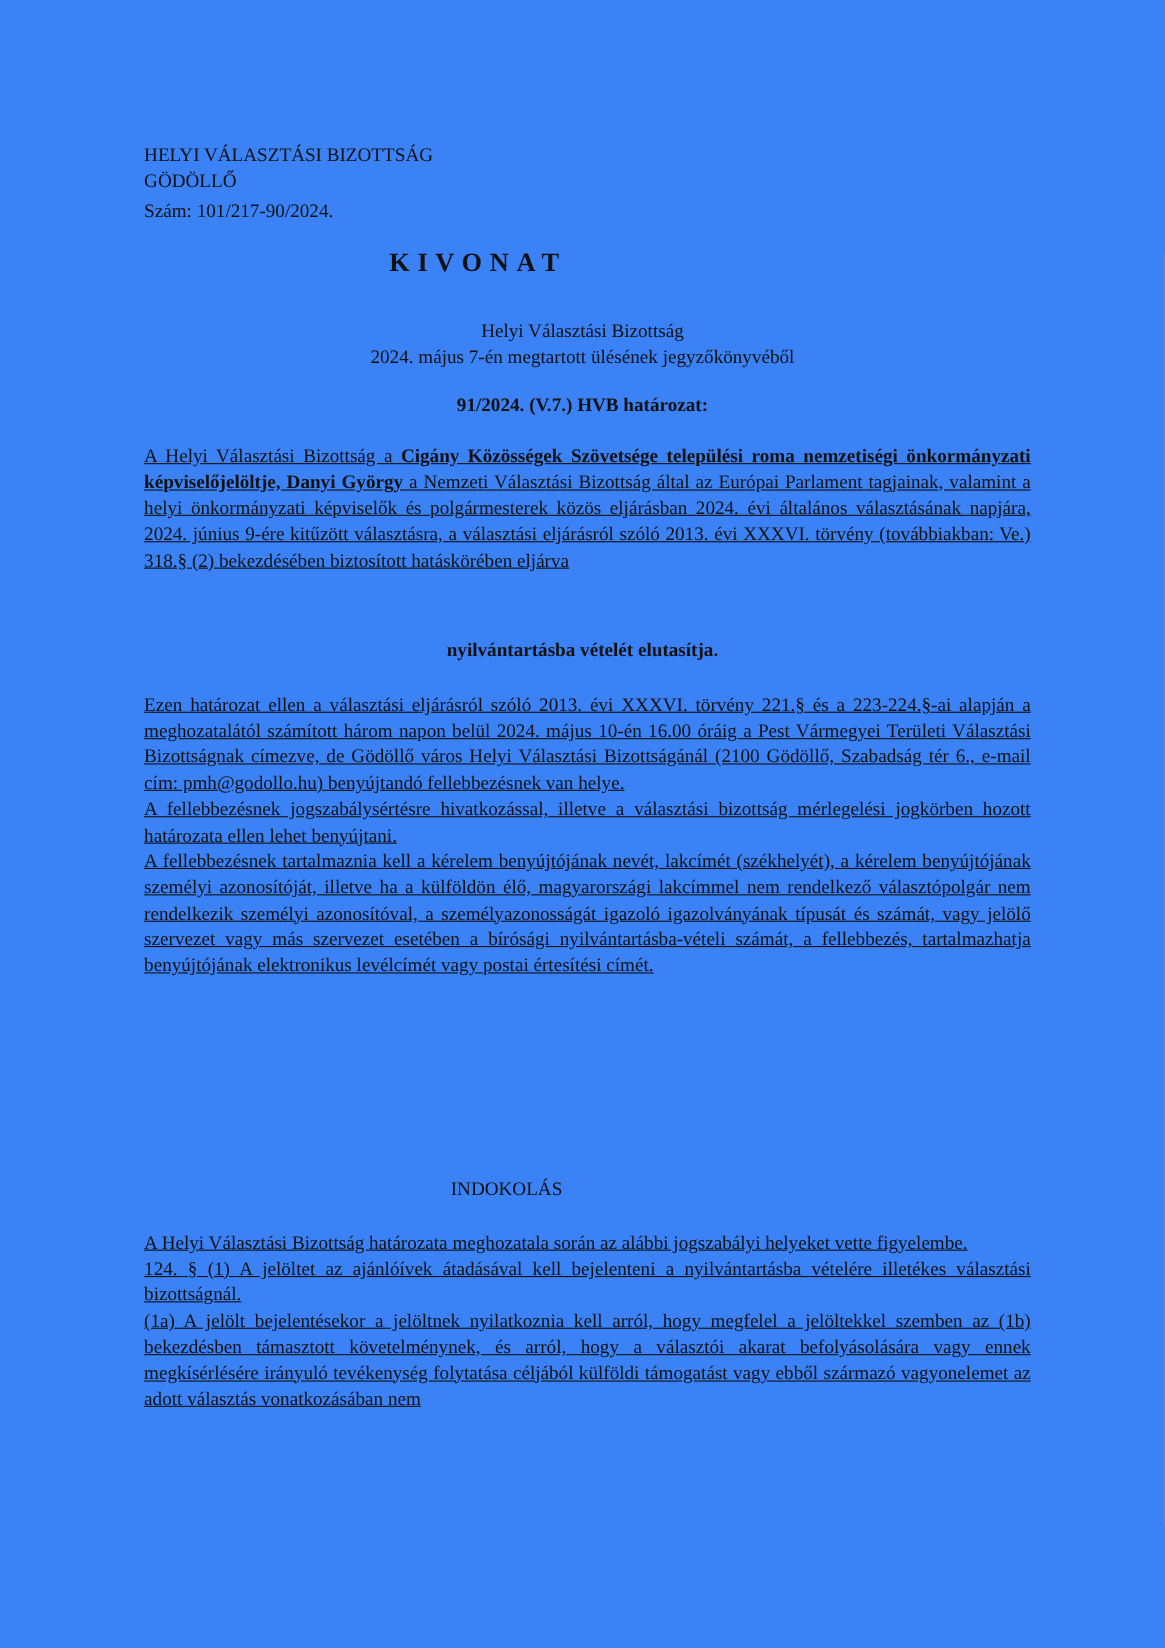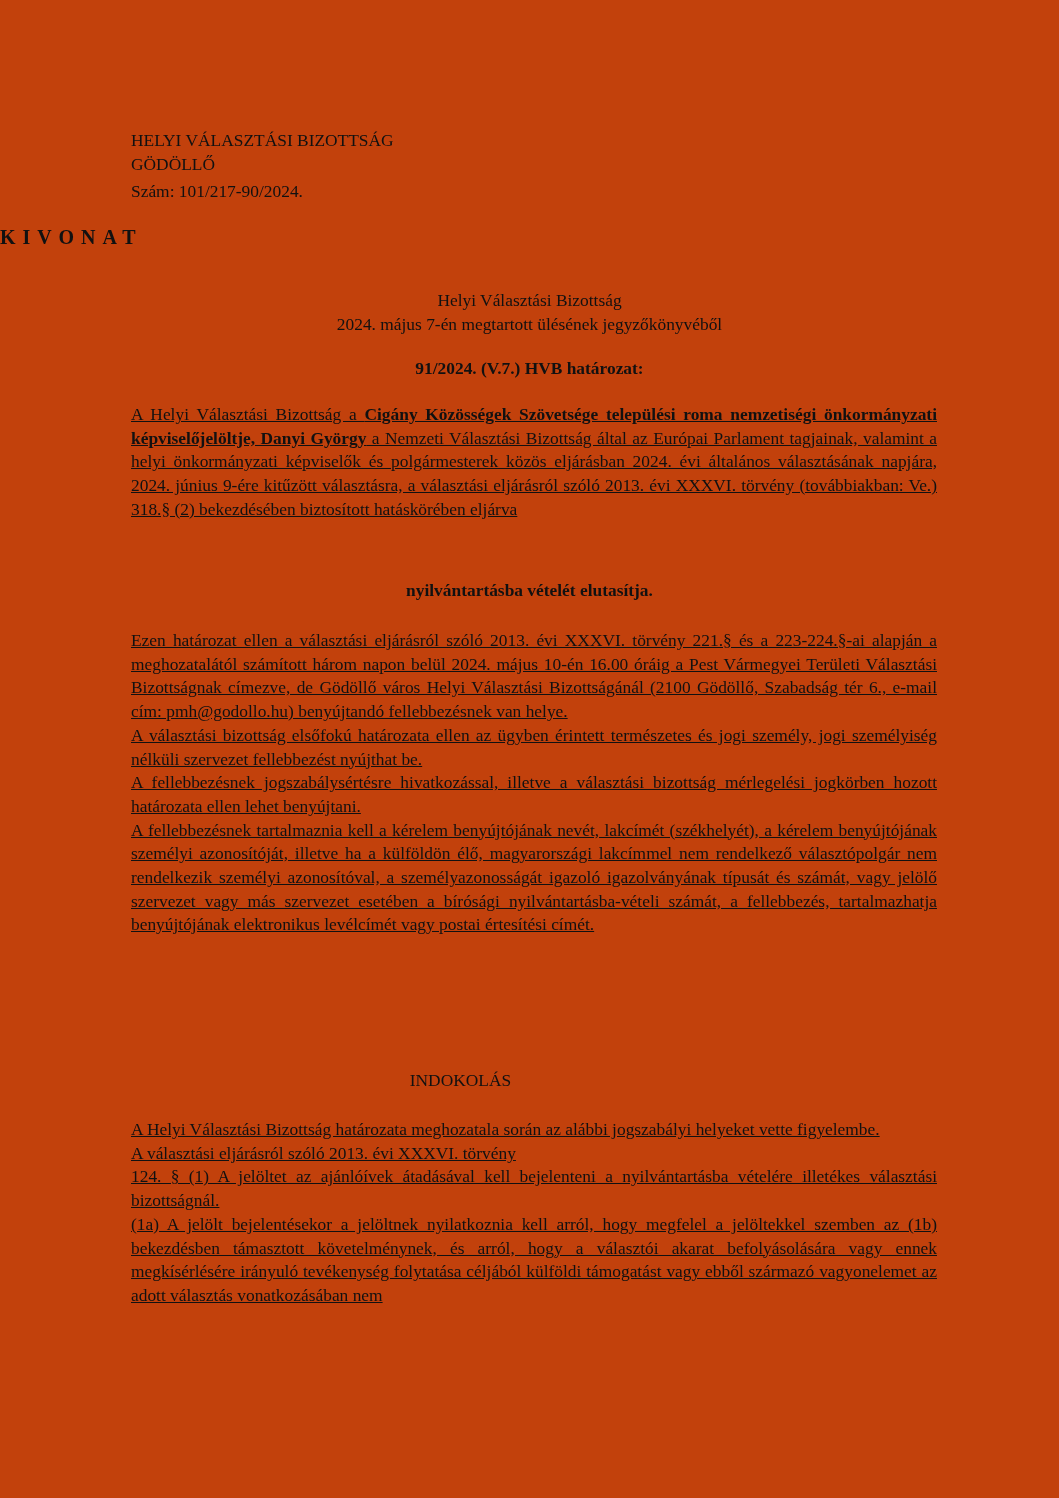--- a/index.html
+++ b/index.html
@@ -1,28 +1,28 @@
 <!DOCTYPE html>
 <html><head>
 <meta charset="utf-8">
 <style>
   html, body { margin: 0; padding: 0; background: #ffffff; }
   body { width: 1059px; height: 1498px; position: relative; overflow: hidden; }
   .page {
     position: absolute; left: 0; top: 0; width: 1059px; height: 1498px;
-    background: #c2410c; color: #111111;
+    background: #3b82f6; color: #111111;
     font-family: "Liberation Serif", "DejaVu Serif", serif;
     font-size: 17.4px;
   }
   .header { position: absolute; left: 131px; top: 128px; line-height: 24px; }
   .header div { white-space: nowrap; }
   .header .num { margin-top: 3px; }
   .title {
-    position: absolute; left: 0; width: 869px; top: 226px; 
-    font-weight: bold; font-size: 20px; letter-spacing: 7px;
+    position: absolute; left: 0; width: 869px; top: 226px; text-align: center;
+    font-weight: bold; font-size: 24px; letter-spacing: 7px;
   }
   .subtitle { position: absolute; left: 0; width: 1059px; top: 288px; text-align: center; line-height: 24px; }
   .decision-id {
     position: absolute; left: 0; width: 1059px; top: 358px; text-align: center;
     font-weight: bold; 
   }
   .body-block { position: absolute; left: 131px; width: 806px; line-height: 23.7px; text-align: justify; }
   .body-block p { margin: 0; text-decoration: underline; }
   .center-bold { position: absolute; left: 0; width: 1059px; text-align: center; font-weight: bold; }
   .center { position: absolute; left: 0; width: 921px; text-align: center; }
@@ -49,27 +49,25 @@
   <div class="decision-id">91/2024. (V.7.) HVB határozat:</div>
 
   <div class="body-block" style="top:403px;">
     <p><span>A Helyi Választási Bizottság a </span><b>Cigány Közösségek Szövetsége települési roma nemzetiségi önkormányzati képviselőjelöltje, Danyi György</b><span> a Nemzeti Választási Bizottság által az Európai Parlament tagjainak, valamint a helyi önkormányzati képviselők és polgármesterek közös eljárásban 2024. évi általános választásának napjára, 2024. június 9-ére kitűzött választásra, a választási eljárásról szóló 2013. évi XXXVI. törvény (továbbiakban: Ve.) 318.§ (2) bekezdésében biztosított hatáskörében eljárva</span></p>
   </div>
 
   <div class="center-bold" style="top:580px;">nyilvántartásba vételét elutasítja.</div>
 
   <div class="body-block" style="top:629px;">
     <p>Ezen határozat ellen a választási eljárásról szóló 2013. évi XXXVI. törvény 221.§ és a 223-224.§-ai alapján a meghozatalától számított három napon belül 2024. május 10-én 16.00 óráig a Pest Vármegyei Területi Választási Bizottságnak címezve, de Gödöllő város Helyi Választási Bizottságánál (2100 Gödöllő, Szabadság tér 6., e-mail cím: pmh@godollo.hu) benyújtandó fellebbezésnek van helye.</p>
-    <p>A választási bizottság elsőfokú határozata ellen az ügyben érintett természetes és jogi személy, jogi személyiség nélküli szervezet fellebbezést nyújthat be.</p>
     <p>A fellebbezésnek jogszabálysértésre hivatkozással, illetve a választási bizottság mérlegelési jogkörben hozott határozata ellen lehet benyújtani.</p>
     <p>A fellebbezésnek tartalmaznia  kell a kérelem benyújtójának nevét, lakcímét (székhelyét), a kérelem benyújtójának személyi azonosítóját, illetve ha a külföldön élő, magyarországi lakcímmel nem rendelkező választópolgár nem rendelkezik személyi azonosítóval, a személyazonosságát igazoló igazolványának típusát és számát, vagy jelölő szervezet vagy más szervezet esetében a bírósági nyilvántartásba-vételi számát, a fellebbezés, tartalmazhatja benyújtójának elektronikus levélcímét vagy postai értesítési címét.</p>
   </div>
 
   <div class="center" style="top:1070px;">INDOKOLÁS</div>
 
   <div class="body-block" style="top:1118px;">
     <p>A Helyi Választási Bizottság határozata meghozatala során az alábbi jogszabályi helyeket vette figyelembe.</p>
-    <p>A választási eljárásról szóló 2013. évi XXXVI. törvény</p>
     <p>124. § (1) A jelöltet az ajánlóívek átadásával kell bejelenteni a nyilvántartásba vételére illetékes választási bizottságnál.</p>
     <p>(1a) A jelölt bejelentésekor a jelöltnek nyilatkoznia kell arról, hogy megfelel a jelöltekkel szemben az (1b) bekezdésben támasztott követelménynek, és arról, hogy a választói akarat befolyásolására vagy ennek megkísérlésére irányuló tevékenység folytatása céljából külföldi támogatást vagy ebből származó vagyonelemet az adott választás vonatkozásában nem</p>
   </div>
 
 </div>
 
 </body></html>

